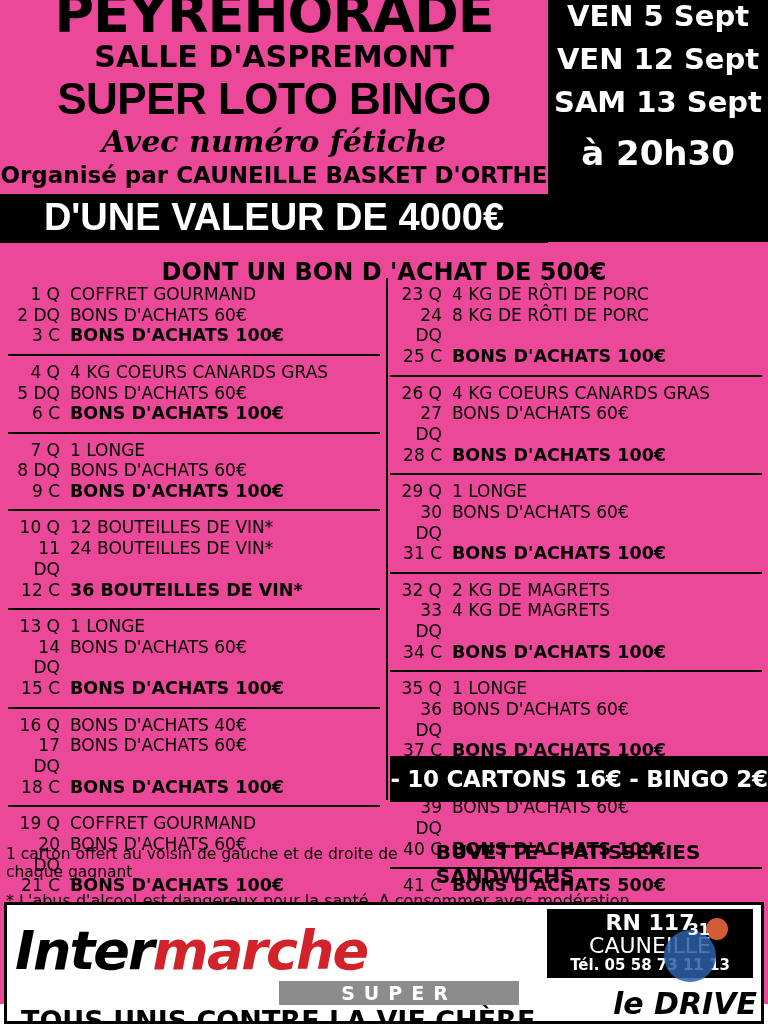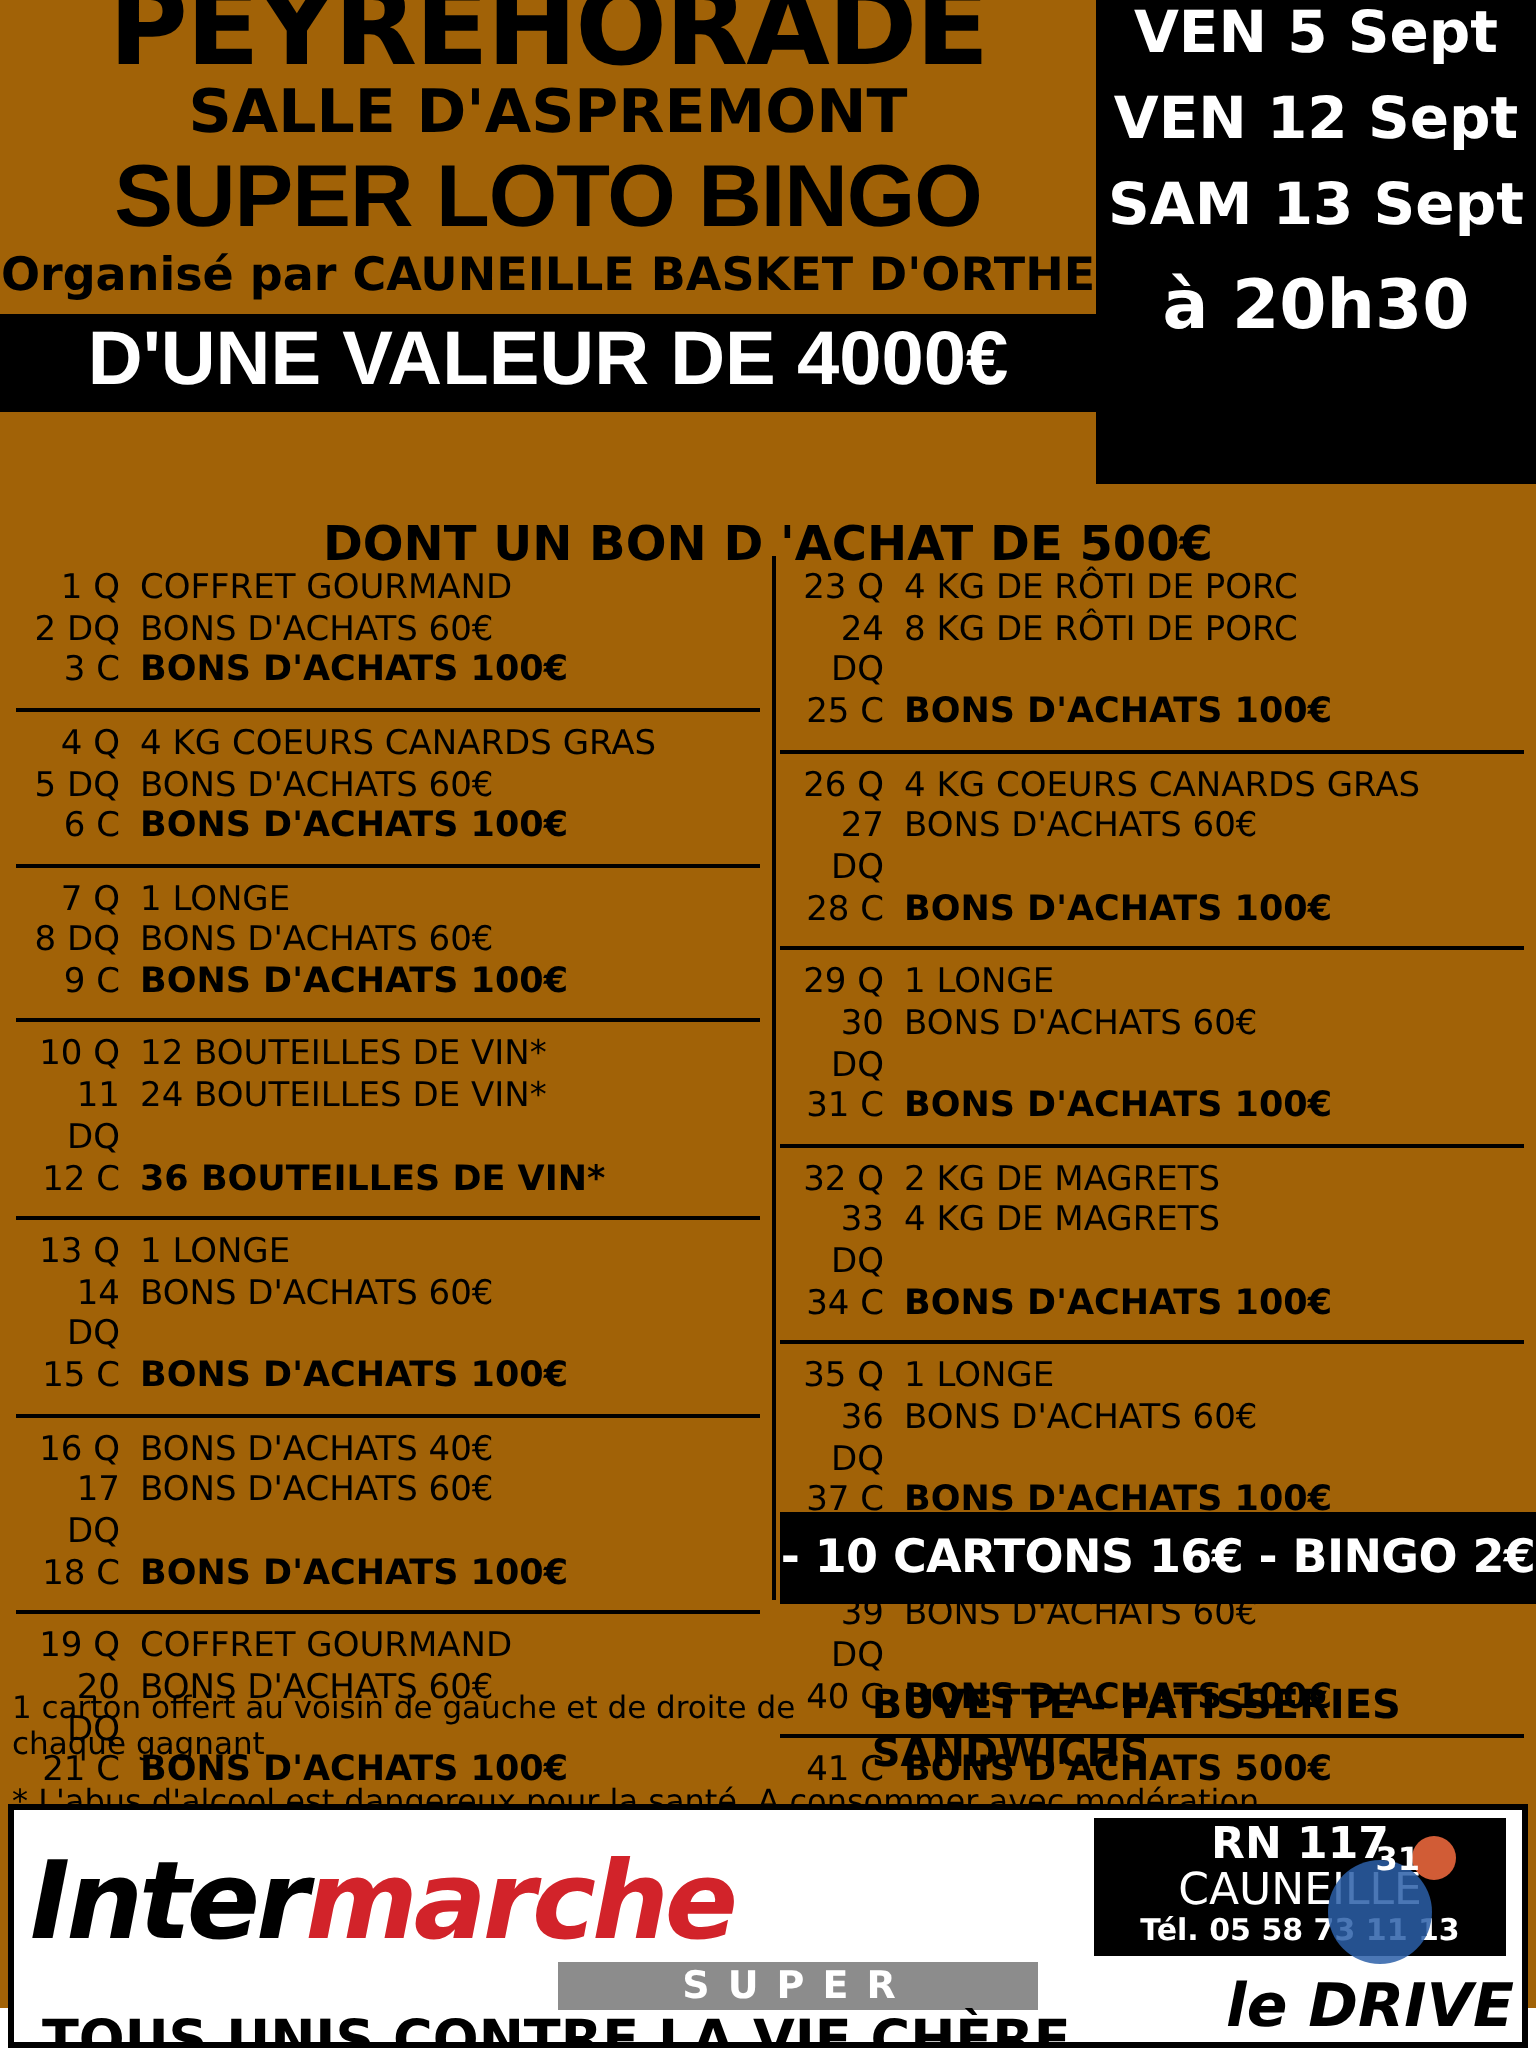--- a/index.html
+++ b/index.html
@@ -3,21 +3,21 @@
 <meta charset="utf-8">
 <style>
   * { box-sizing: border-box; margin: 0; padding: 0; }
   html, body {
     width: 768px; height: 1024px;
     background: #ffffff;
     font-family: "Liberation Sans", sans-serif;
     color: #000;
     overflow: hidden;
   }
-  .poster { position: relative; width: 768px; height: 1004px; background: #a16207; }
+  .poster { position: relative; width: 768px; height: 1004px; background: #ec4899; }
 
   
   .header { position: relative; height: 272px; }
   .head-left { position: absolute; left: 0; top: 0; width: 548px; }
   .title-town {
     font-size: 54px; font-weight: bold; letter-spacing: -1px;
     text-align: center; line-height: 0.88; font-family: "DejaVu Sans", sans-serif;
     margin-top: -10px;
   }
   .title-hall {
@@ -141,20 +141,21 @@
 </head>
 <body>
 
 <div class="poster">
 
   <div class="header">
     <div class="head-left">
       <div class="title-town">PEYREHORADE</div>
       <div class="title-hall">SALLE D'ASPREMONT</div>
       <div class="title-main">SUPER LOTO BINGO</div>
+      <div class="title-sub">Avec numéro fétiche</div>
       <div class="title-org">Organisé par CAUNEILLE BASKET D'ORTHE</div>
       <div class="value-band">D'UNE VALEUR DE 4000€</div>
     </div>
 
     <div class="head-right">
       <div class="date-line">VEN 5 Sept</div>
       <div class="date-line">VEN 12 Sept</div>
       <div class="date-line">SAM 13 Sept</div>
       <div class="date-time">à 20h30</div>
     </div>

